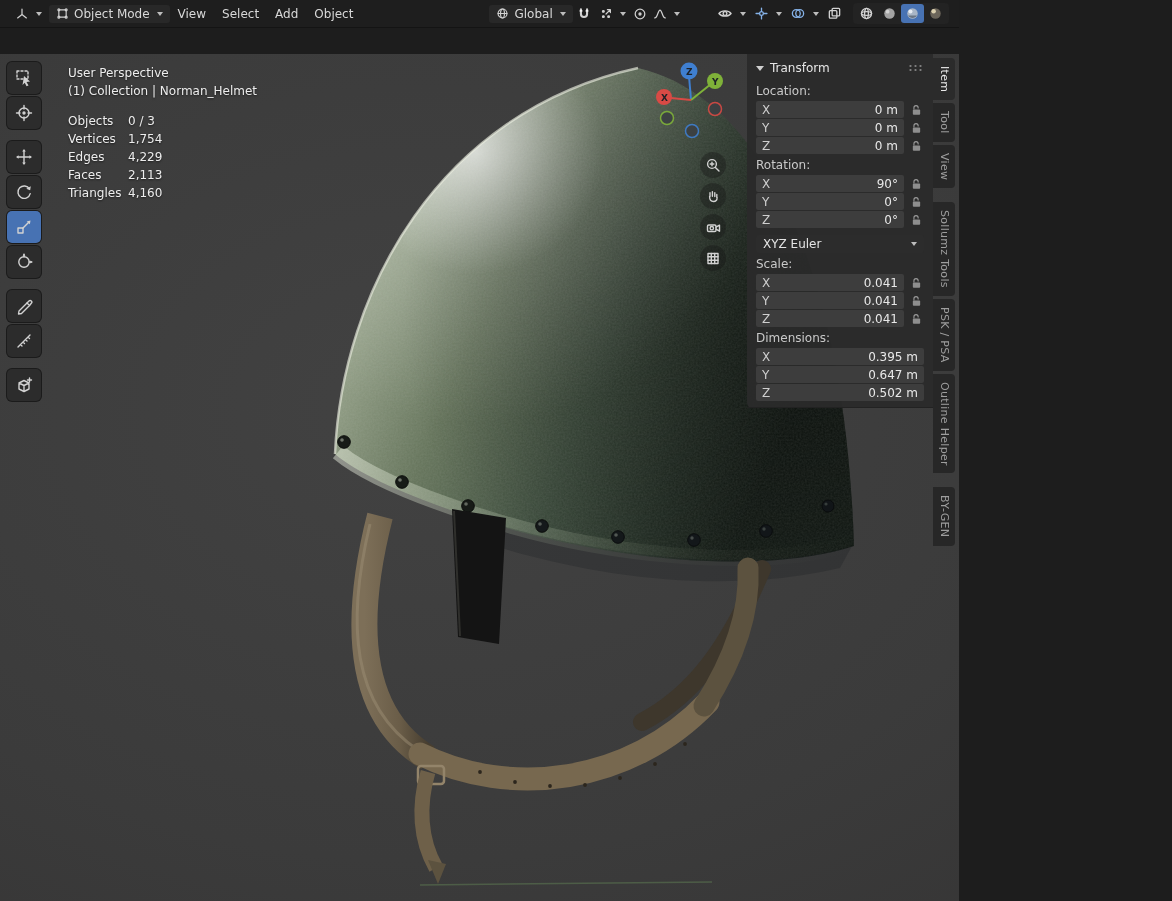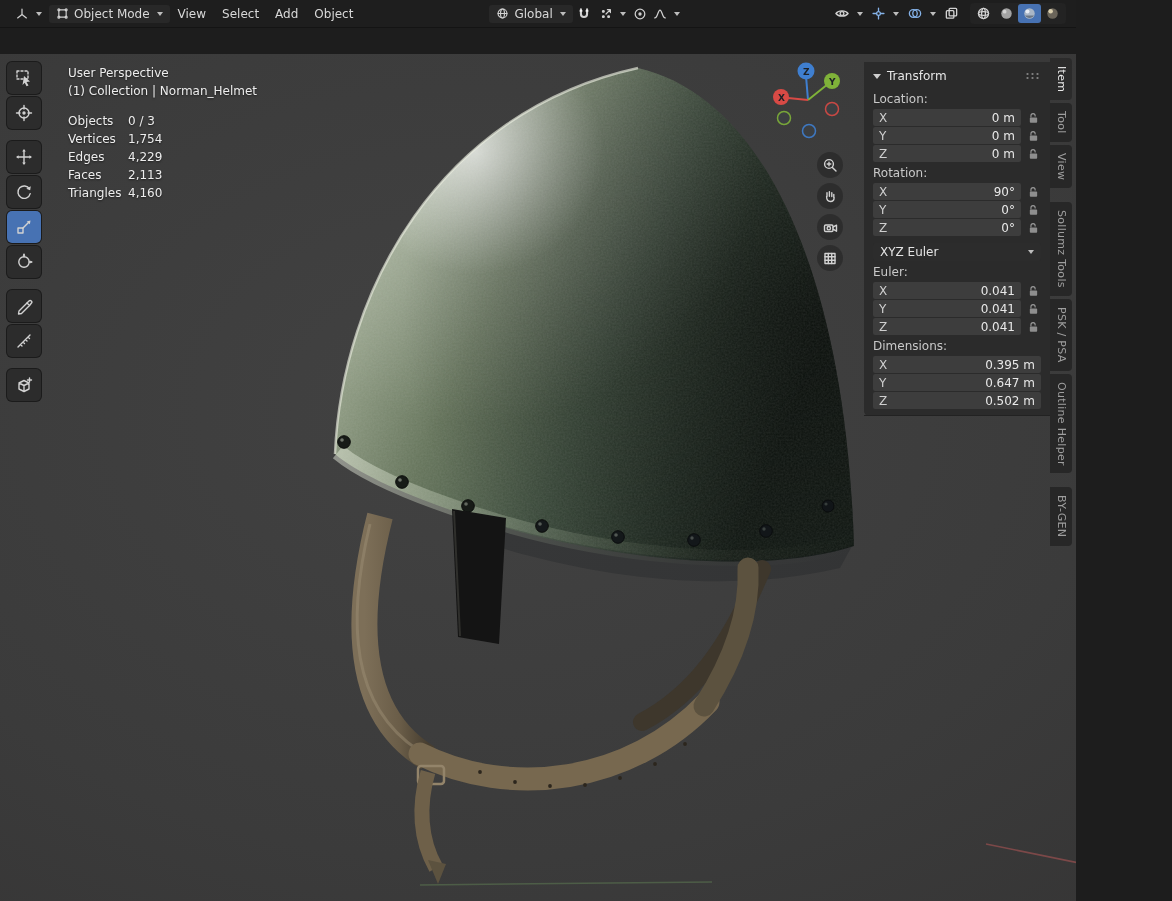--- a/index.html
+++ b/index.html
@@ -3,21 +3,21 @@
 <meta charset="utf-8">
 <style>
   :root{
     --accent:#4772b3; --axis-x:#d84a45; --axis-y:#7fb239; --axis-z:#3f7fd0;
     --viewport-bg:#3b3b3b; --panel-bg:#2a2a2a;
   }
   *{box-sizing:border-box}
   html,body{margin:0;padding:0}
   body{width:1172px;height:901px;overflow:hidden;background:#1d1d1d;
        font-family:"DejaVu Sans","Liberation Sans",sans-serif;font-size:12px;color:#d8d8d8;}
-  .app{position:relative;width:1076px;height:901px}
+  .app{position:relative;width:959px;height:901px}
 
   
   .topbar{height:28px;display:flex;align-items:center;padding:0 10px 0 8px;background:#1e1e1e;border-bottom:1px solid #141414}
   .toolsettings{height:26px;display:flex;align-items:center;padding:0 14px 0 44px;background:#242424;border-bottom:1px solid #161616;gap:8px}
   button{background:none;border:none;font:inherit;color:#d8d8d8;display:inline-flex;align-items:center;gap:5px;padding:2px 7px;border-radius:3px;cursor:default}
   .dd{background:#282828}
   .caret{width:0;height:0;border-left:3.5px solid transparent;border-right:3.5px solid transparent;border-top:4.5px solid #bdbdbd;margin-left:2px;flex:none}
   .menu{padding:3px 8px}
   .lbl{color:#c6c6c6}
   .ic{stroke:#d2d2d2;fill:none;stroke-width:1.4;stroke-linecap:round;stroke-linejoin:round;flex:none}
@@ -49,21 +49,21 @@
   .gizmo{position:absolute;right:230px;top:6px;z-index:4}
   .gz-letter{font-size:9px;font-weight:bold;fill:#1d2126;font-family:"DejaVu Sans",sans-serif}
   .vtools{position:absolute;right:233px;top:98px;display:flex;flex-direction:column;gap:5px;z-index:4}
   .vtool{width:26px;height:26px;border-radius:50%;background:rgba(22,22,22,.38);display:flex;align-items:center;justify-content:center;padding:0}
 
   
   .helmet-svg{position:absolute;left:300px;top:0;width:580px;height:830px;z-index:1}
   .axes-svg{position:absolute;inset:0;width:100%;height:100%;z-index:0}
 
   
-  .npanel{position:absolute;top:8px;right:26px;width:186px;background:rgba(42,42,42,.97);border-radius:0 0 0 5px;z-index:6;}
+  .npanel{position:absolute;top:0;right:26px;width:186px;background:rgba(42,42,42,.97);border-radius:0 0 0 5px;z-index:6;}
   .phead{display:flex;align-items:center;gap:6px;padding:7px 9px 5px;color:#e6e6e6}
   .tri{width:0;height:0;flex:none}
   .tri.down{border-left:4px solid transparent;border-right:4px solid transparent;border-top:5px solid #cfcfcf}
   .tri.right{border-top:4px solid transparent;border-bottom:4px solid transparent;border-left:5px solid #cfcfcf}
   .grip{margin-left:auto;width:16px;height:8px;background-image:radial-gradient(#8d8d8d 1px,transparent 1.3px);background-size:5px 4px;opacity:.85}
   .seclabel{padding:4px 9px 3px;color:#c9c9c9}
   .vec{padding:0 9px;display:flex;flex-direction:column;gap:1px}
   .vrow{display:flex;align-items:center;gap:4px}
   .field{flex:1;height:17px;background:#3d3d3d;border-radius:2px;display:flex;align-items:center;padding:0 6px;color:#e8e8e8}
   .field .ax{width:13px;color:#cfcfcf}
@@ -534,21 +534,21 @@
                   <rect x="2" y="6" width="8" height="5.6" rx="1" fill="#8e8e8e"></rect>
                 </svg>
               </button>
             </div>
         </div>
         <button class="rselect" style="width:168px">
           <span>XYZ Euler</span>
           <span class="caret"></span>
         </button>
 
-        <div class="seclabel">Euler:</div>
+        <div class="seclabel">Scale:</div>
         <div class="vec">
           <div class="vrow">
               <div class="field">
                 <span class="ax">X</span>
                 <span class="val">0.041</span>
               </div>
               <button class="lockbtn">
                 <svg width="11" height="12" viewBox="0 0 12 13">
                   <path d="M3.2 6 V4 a2.3 2.3 0 0 1 4.6 0 V4.8" fill="none" stroke="#9a9a9a" stroke-width="1.2"></path>
                   <rect x="2" y="6" width="8" height="5.6" rx="1" fill="#8e8e8e"></rect>

